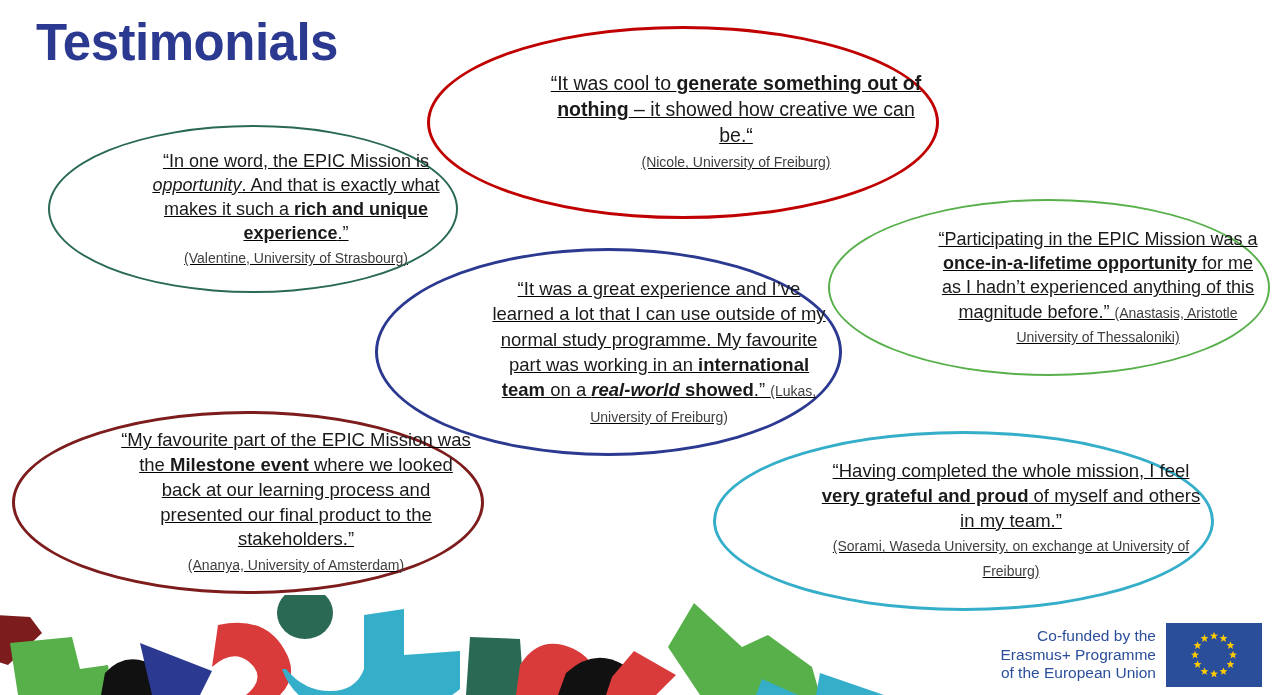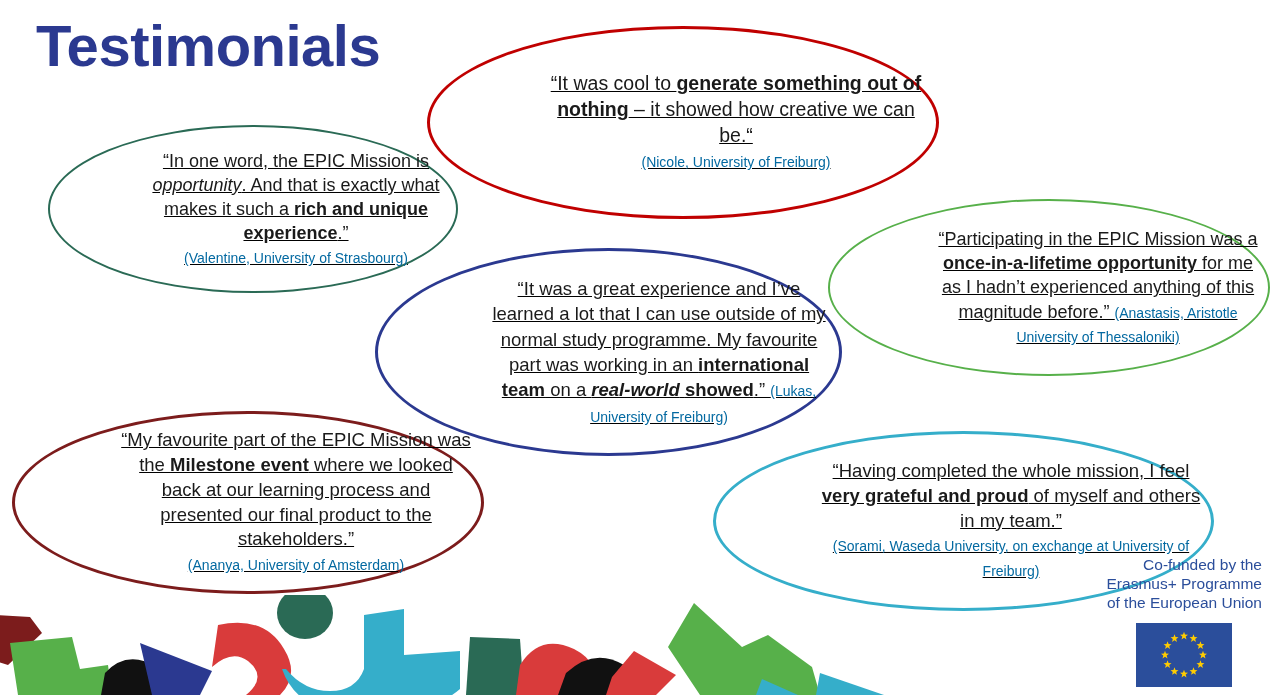--- a/index.html
+++ b/index.html
@@ -16,21 +16,21 @@
     height: 695px;
     background: #ffffff;
     overflow: hidden;
   }
 
   
   #page-title {
     position: absolute;
     left: 36px;
     top: 16px;
-    font-size: 58px;
+    font-size: 51px;
     font-weight: bold;
     color: #2B3990;
     letter-spacing: -0.5px;
     line-height: 1.05;
     white-space: nowrap;
   }
 
   
   .testimonial {
     position: absolute;
@@ -47,21 +47,21 @@
     text-align: center;
     color: #1a1a1a;
     padding: 0 8px;
     box-sizing: border-box;
   }
   .t-text b { font-weight: bold; }
   .t-text i { font-style: italic; }
   .t-text .bi { font-weight: bold; font-style: italic; }
   .attrib {
     font-size: 14px;
-    color: #0369a1;
+    color: #404040;
   }
 
   
   #t-red {
     left: 427px; top: 26px; width: 512px; height: 193px;
     border-width: 3px; border-color: #C00000; z-index: 6;
   }
   #t-red .t-text { font-size: 19.5px; line-height: 1.33; width: 400px; }
 
   #t-teal {
@@ -96,21 +96,20 @@
 
   
   #eu-logo-block {
     position: absolute;
     right: 12px;
     bottom: 8px;
     display: flex;
     align-items: center;
     gap: 10px;
     z-index: 20;
-    flex-direction: column;
   }
   #eu-cofund-text {
     text-align: right;
     font-size: 15.5px;
     line-height: 1.22;
     color: #2B4E9B;
     white-space: nowrap;
   }
   #eu-flag {
     width: 96px;

